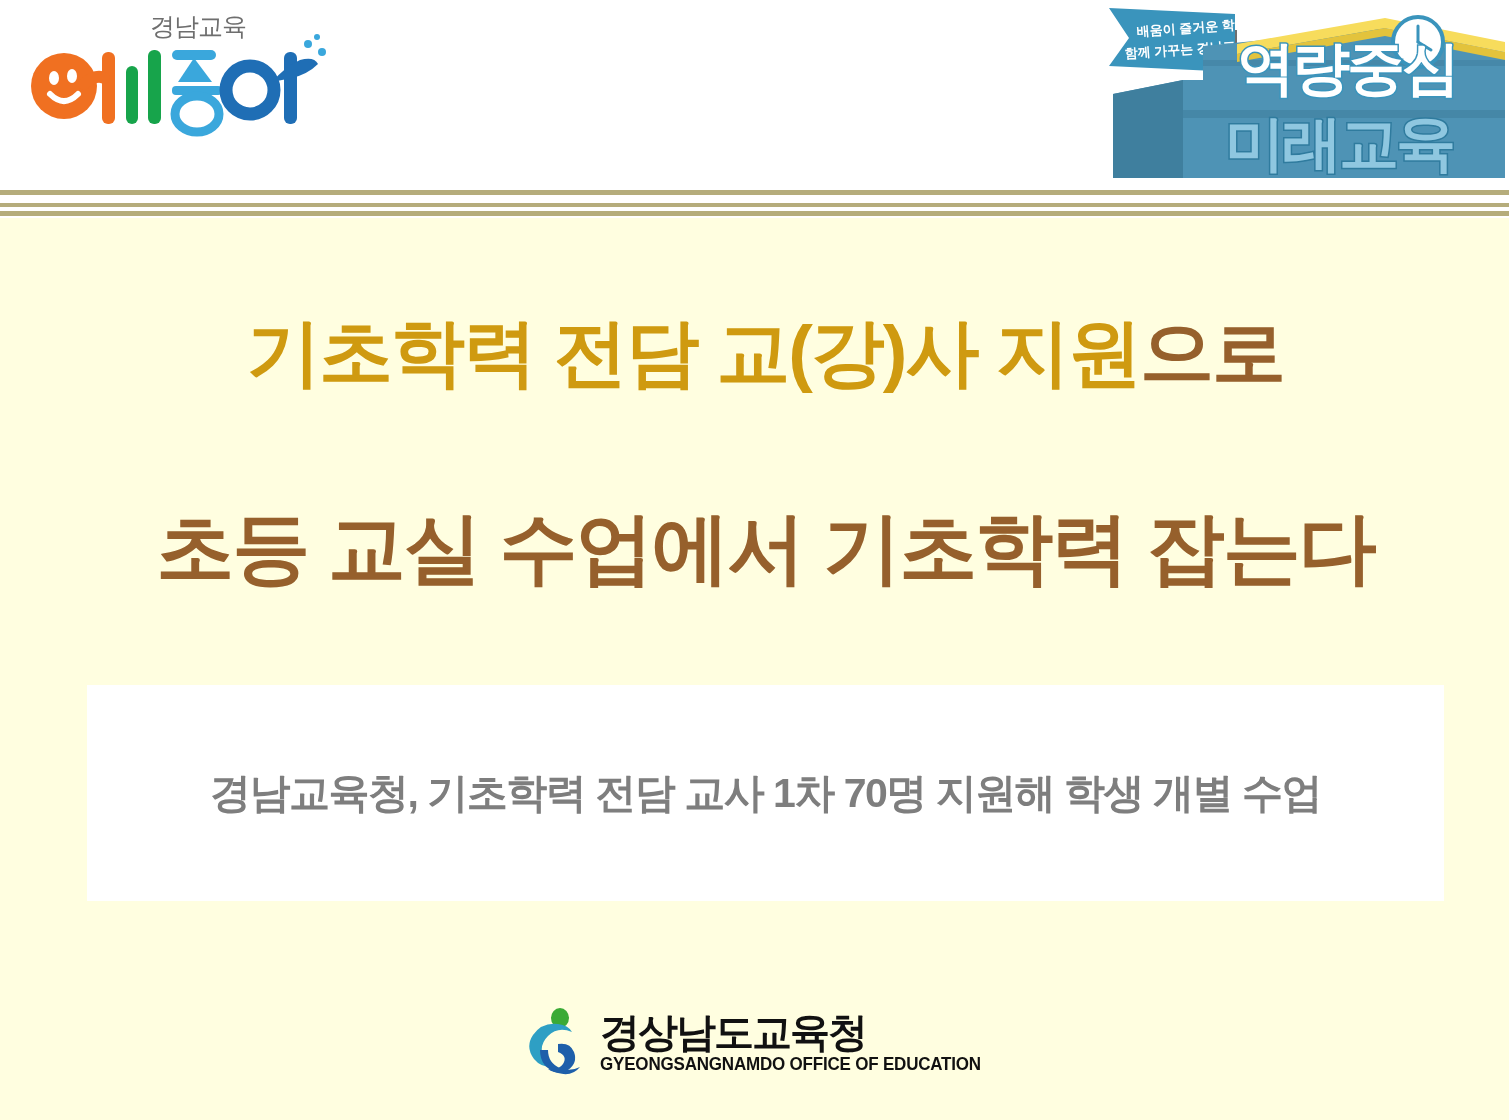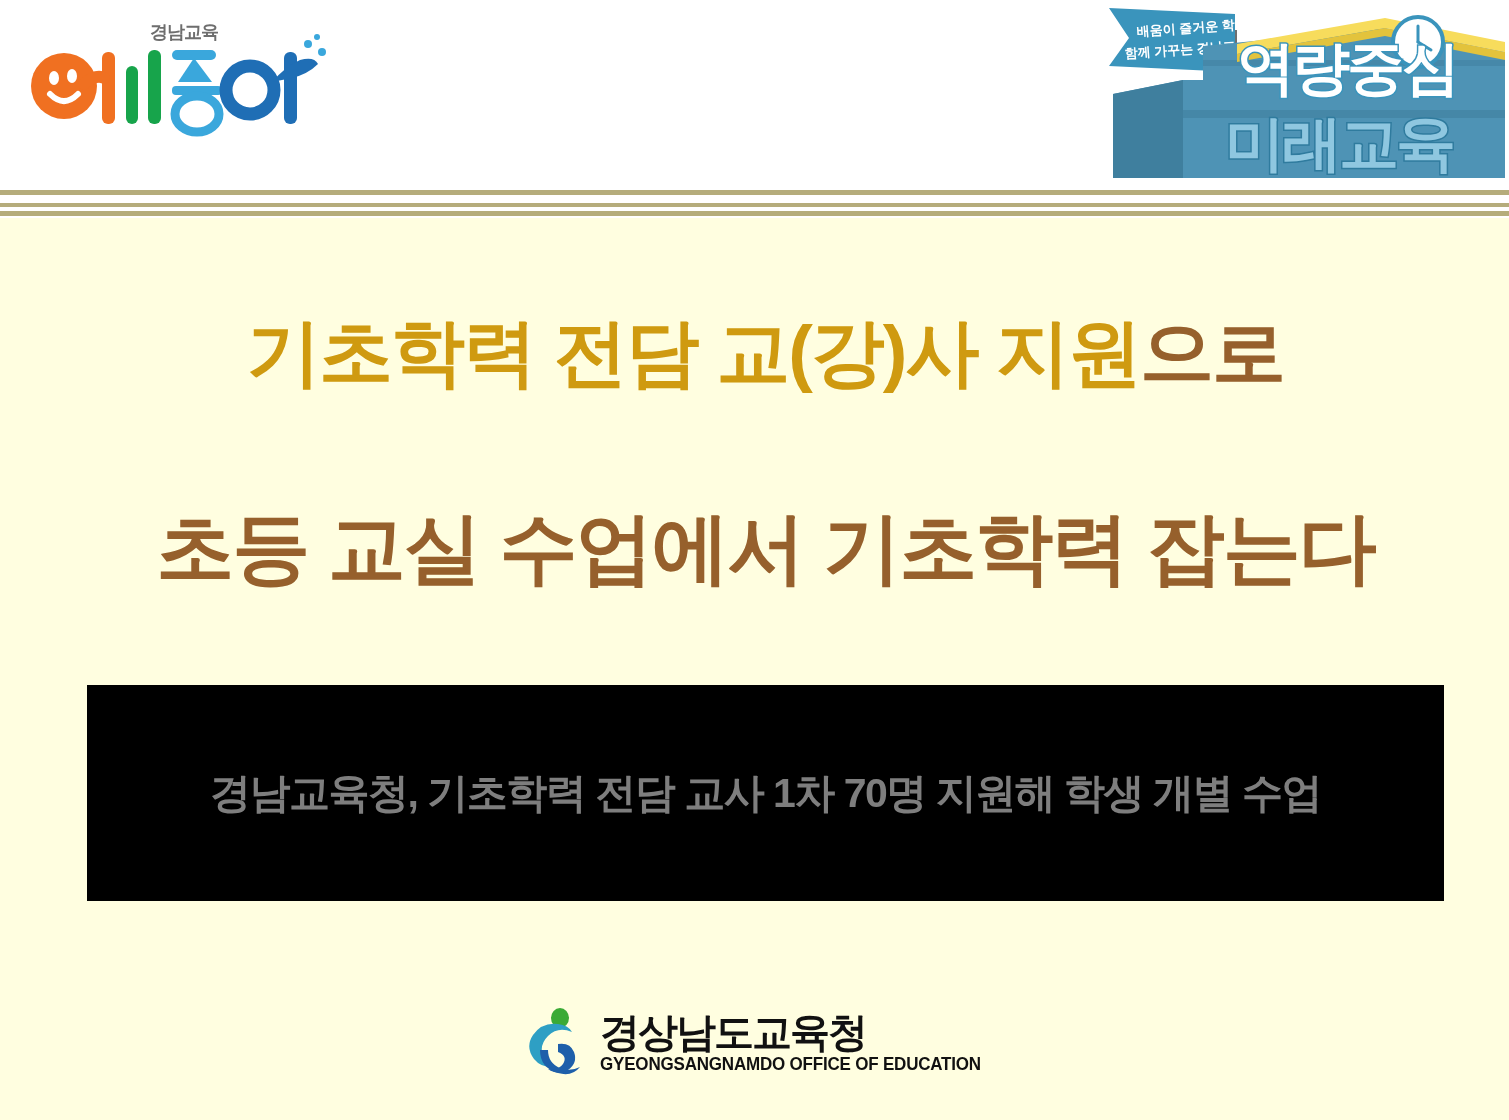--- a/index.html
+++ b/index.html
@@ -28,23 +28,23 @@
   .brand-logo {
     position: absolute;
     left: 22px;
     top: 6px;
     width: 330px;
     height: 140px;
   }
   .brand-sub {
     position: absolute;
     left: 128px;
-    top: 14px;
-    font-size: 18px;
-    font-weight: bold;
+    top: 4px;
+    font-size: 25px;
+    font-weight: normal;
     color: #6e6e6e;
     letter-spacing: -1px;
     white-space: nowrap;
   }
   .brand-word {
     position: absolute;
     left: 0;
     top: 28px;
     width: 330px;
     height: 110px;
@@ -115,21 +115,21 @@
     color: #96602c;
   }
 
   
   .callout {
     position: absolute;
     left: 87px;
     top: 467px;
     width: 1357px;
     height: 216px;
-    background: #000000;
+    background: #ffffff;
     display: flex;
     flex-direction: column;
     align-items: center;
     justify-content: center;
   }
   .callout-line {
     color: #7e7e7e;
     font-weight: bold;
     font-size: 41px;
     line-height: 72px;

